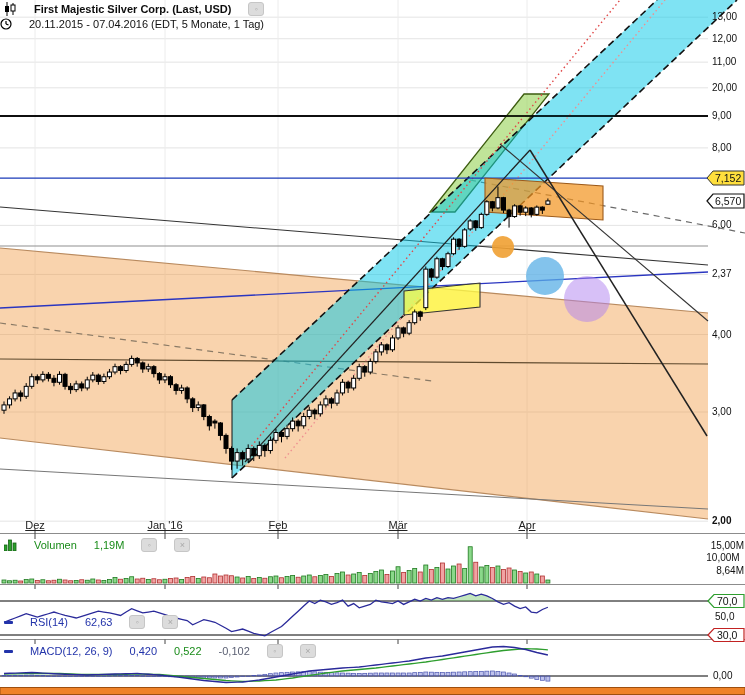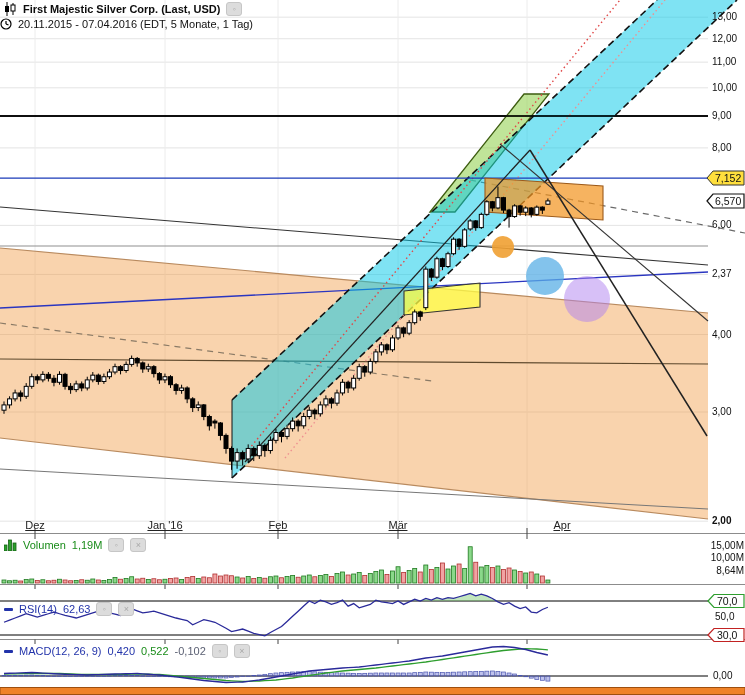--- a/index.html
+++ b/index.html
@@ -1,19 +1,19 @@
 <!DOCTYPE html>
 <html><head>
 <meta charset="utf-8">
 <style>
   html,body{margin:0;padding:0;background:#fff;}
   #app{position:relative;width:745px;height:695px;background:#fff;overflow:hidden;
        font-family:"Liberation Sans",sans-serif;font-size:11px;color:#111;}
   #chart-svg{position:absolute;left:0;top:0;}
-  .row{position:absolute;display:flex;align-items:center;gap:6px;white-space:pre;}
+  .row{position:absolute;display:flex;align-items:center;gap:17px;white-space:pre;}
   .abslabel{position:absolute;white-space:pre;color:#111;font-size:10px;}
   .ticklabel{position:absolute;transform:translateX(-50%);color:#222;font-size:11px;text-decoration:underline;}
   .btnbox{width:14px;height:12px;background:#dcdcdc;border:1px solid #c6c6c6;border-radius:3px;
           display:inline-flex;align-items:center;justify-content:center;color:#a8a8a8;
           font-size:9px;line-height:1;}
   .t-bold{font-weight:bold;color:#0d0d0d;}
   .t-green{color:#1a8c1a;text-align:right;}
   .t-blue{color:#2233aa;}
   .t-gray{color:#5a5f72;}
   .swatch{display:inline-block;width:9px;height:3px;background:#2233aa;border-radius:1px;}
@@ -546,56 +546,56 @@
       <line x1="6" y1="6" x2="8.5" y2="7" stroke="#000" stroke-width="1.2"></line>
     </svg>
     <span>20.11.2015 - 07.04.2016 (EDT, 5 Monate, 1 Tag)</span>
   </div>
 
   <div id="month-labels">
       <span class="ticklabel" style="left: 35px; top: 519px;">Dez</span>
       <span class="ticklabel" style="left: 165px; top: 519px;">Jan '16</span>
       <span class="ticklabel" style="left: 278px; top: 519px;">Feb</span>
       <span class="ticklabel" style="left: 398px; top: 519px;">Mär</span>
-      <span class="ticklabel" style="left: 527px; top: 519px; margin-left: 35px;">Apr</span>
+      <span class="ticklabel" style="left: 527px; top: 519px;">Apr</span>
     </div>
 
   <div id="price-labels">
       <span class="abslabel" style="left: 712px; top: 11.1703px;">13,00</span>
       <span class="abslabel" style="left: 712px; top: 32.7228px;">12,00</span>
       <span class="abslabel" style="left: 712px; top: 56.1517px;">11,00</span>
-      <span class="abslabel" style="left: 712px; top: 81.8152px;">10,00</span>
+      <span class="abslabel" style="left: 712px; top: 81.8152px;">20,00</span>
       <span class="abslabel" style="left: 712px; top: 110.185px;">9,00</span>
       <span class="abslabel" style="left: 712px; top: 141.899px;">8,00</span>
       <span class="abslabel" style="left: 712px; top: 219.361px;">6,00</span>
       <span class="abslabel" style="left: 712px; top: 268.454px;">2,37</span>
       <span class="abslabel" style="left: 712px; top: 328.538px;">4,00</span>
       <span class="abslabel" style="left: 712px; top: 406px;">3,00</span>
       <span class="abslabel" style="left: 712px; top: 515.177px; font-weight: bold;">2,00</span>
     </div>
 
   <div id="vol-labels">
       <span class="abslabel" style="left: 702px; width: 42px; text-align: right; top: 539.5px;">15,00M</span>
-      <span class="abslabel" style="left: 702px; width: 42px; text-align: right; top: 552px;">10,00M</span>
+      <span class="abslabel" style="left: 702px; width: 42px; text-align: center; top: 552px;">10,00M</span>
       <span class="abslabel" style="left: 702px; width: 42px; text-align: right; top: 564.5px;">8,64M</span>
     </div>
 
   <div class="row" style="left:4px;top:538px;">
     <svg width="13" height="12">
       <rect x="0" y="6" width="3" height="6" fill="#2ba02b" stroke="#156015" stroke-width="0.8"></rect>
       <rect x="4.5" y="1" width="3" height="11" fill="#2ba02b" stroke="#156015" stroke-width="0.8"></rect>
       <rect x="9" y="4" width="3" height="8" fill="#2ba02b" stroke="#156015" stroke-width="0.8"></rect>
     </svg>
     <span class="t-green">Volumen</span>
     <span class="t-green">1,19M</span>
     <span class="btnbox">◦</span>
     <span class="btnbox">×</span>
   </div>
 
-  <div class="row" style="left:4px;top:602px;">
+  <div class="row" style="left:4px;top:615px;">
     <span class="swatch"></span>
     <span class="t-blue">RSI(14)</span>
     <span class="t-blue">62,63</span>
     <span class="btnbox">◦</span>
     <span class="btnbox">×</span>
   </div>
   <span class="abslabel" style="left:715px;top:611px;">50,0</span>
 
   <div class="row" style="left:4px;top:644px;">
     <span class="swatch"></span>

